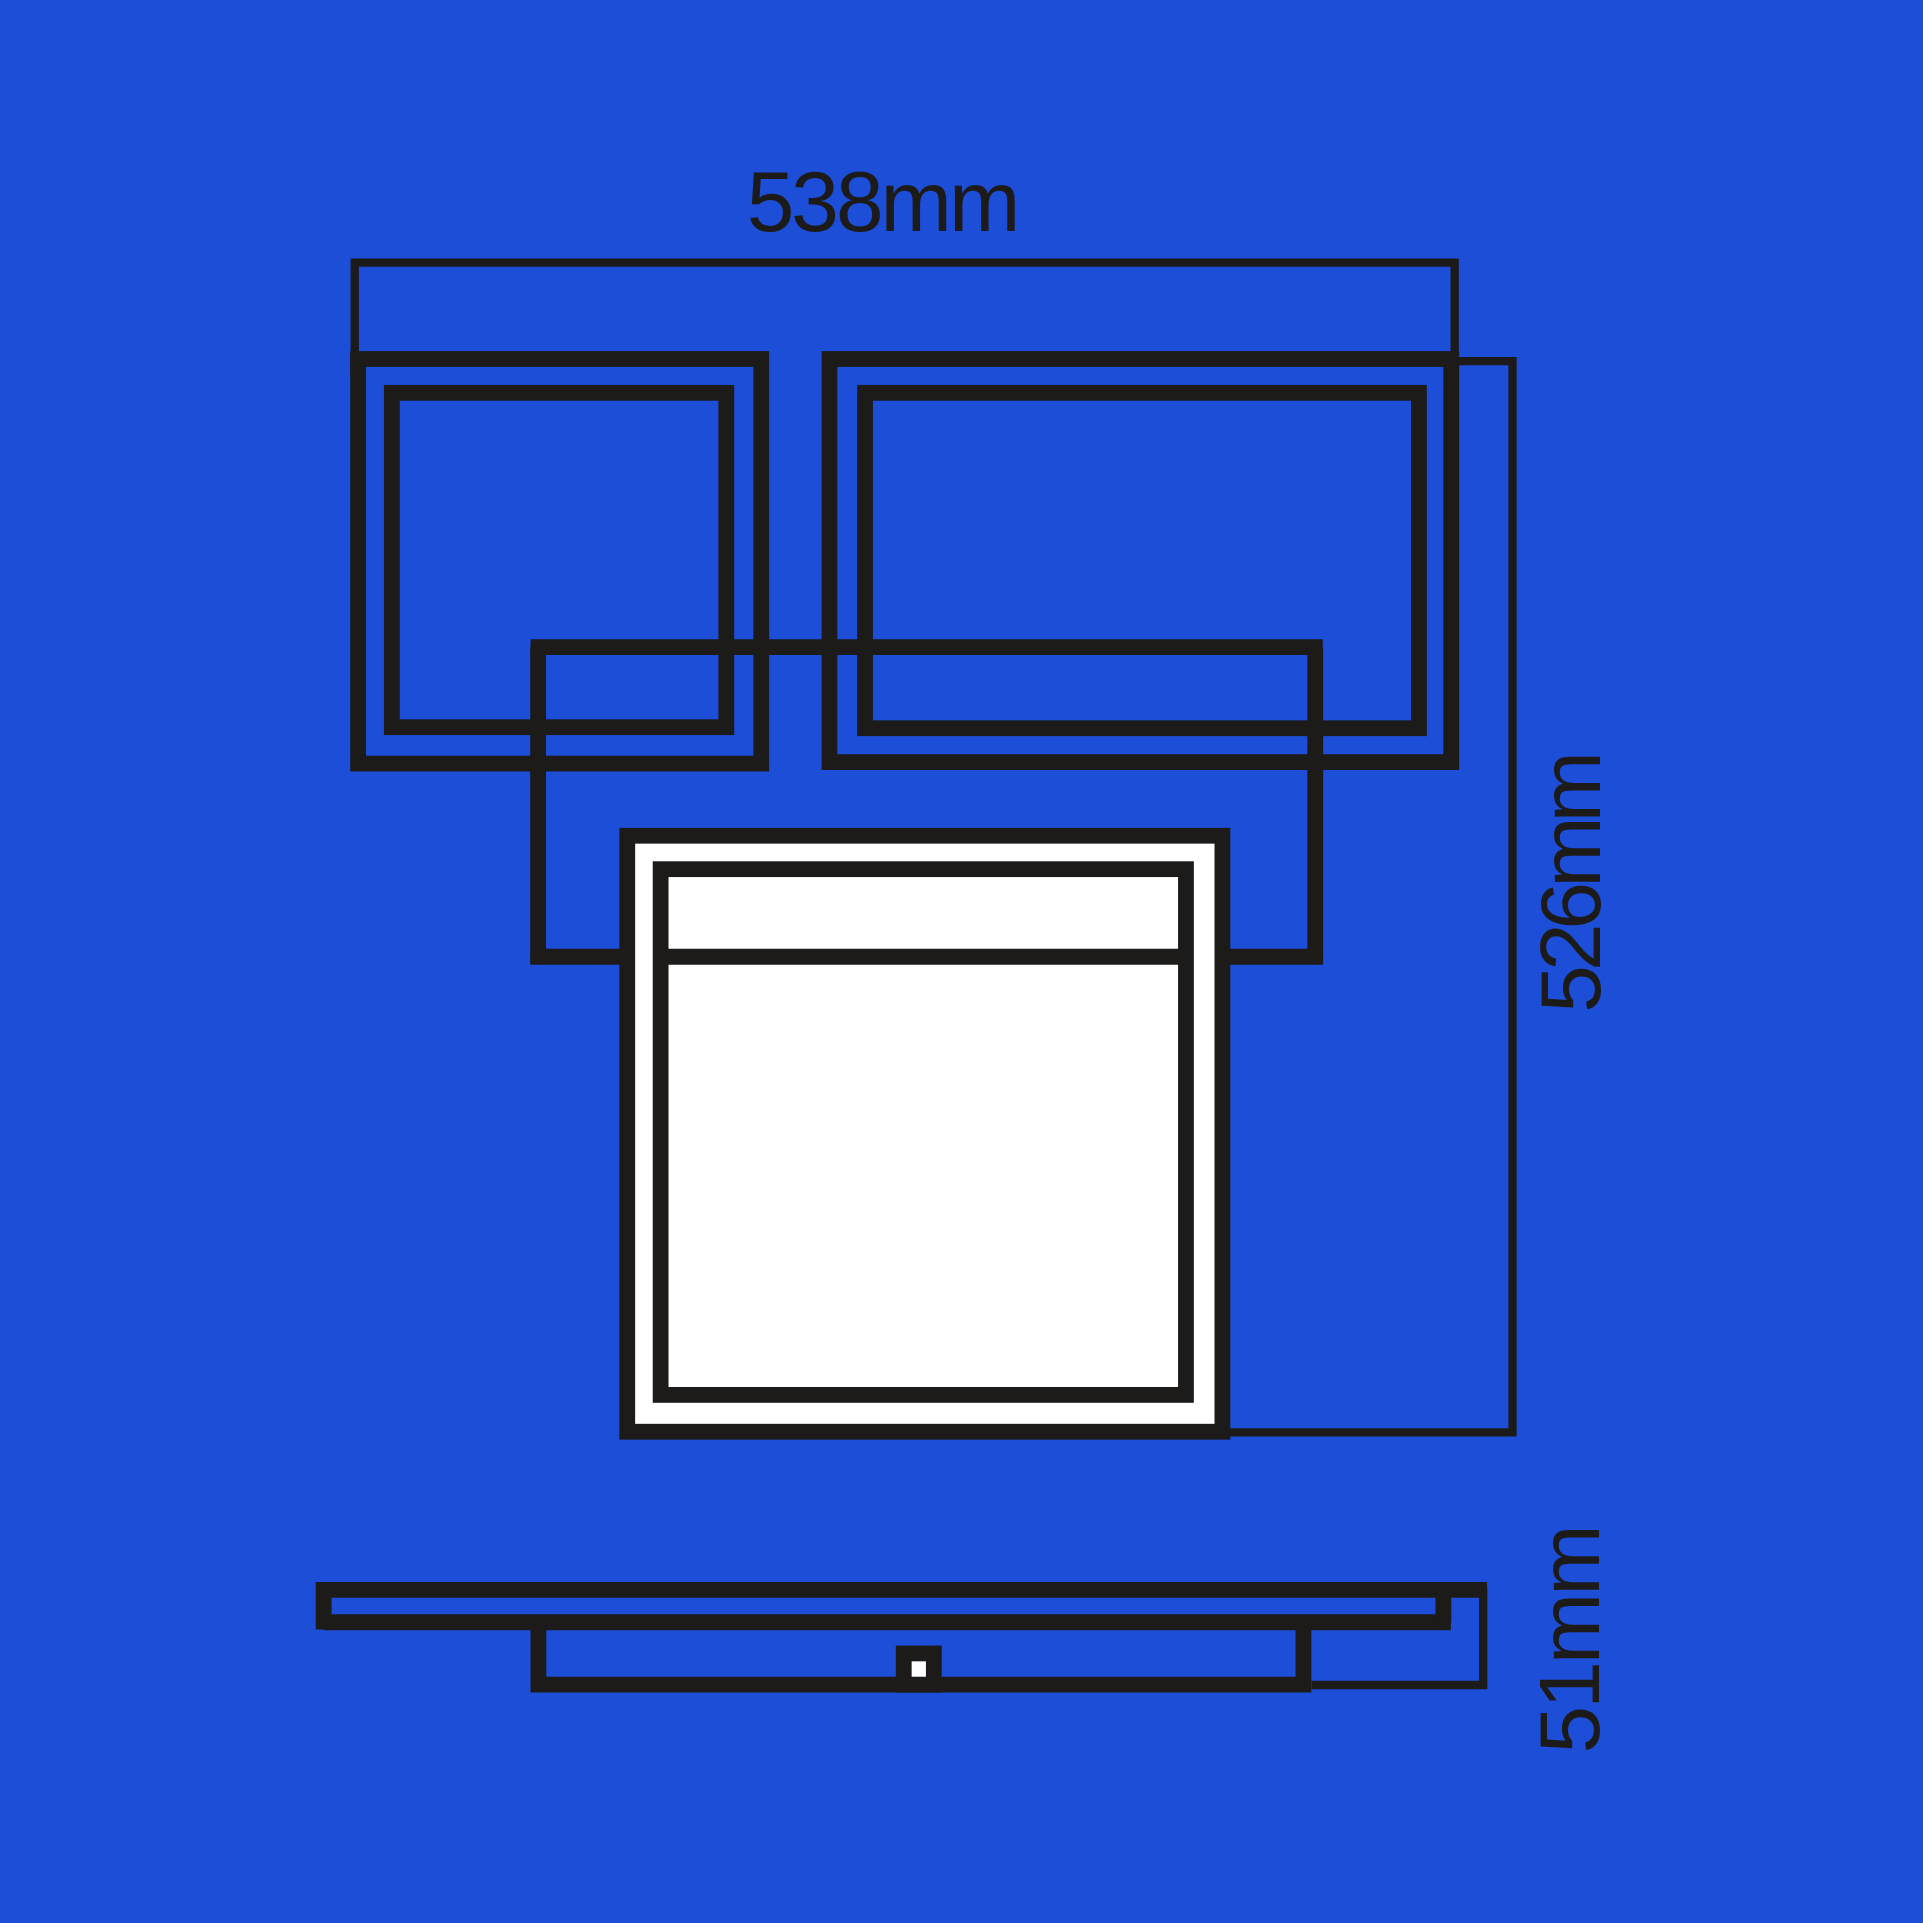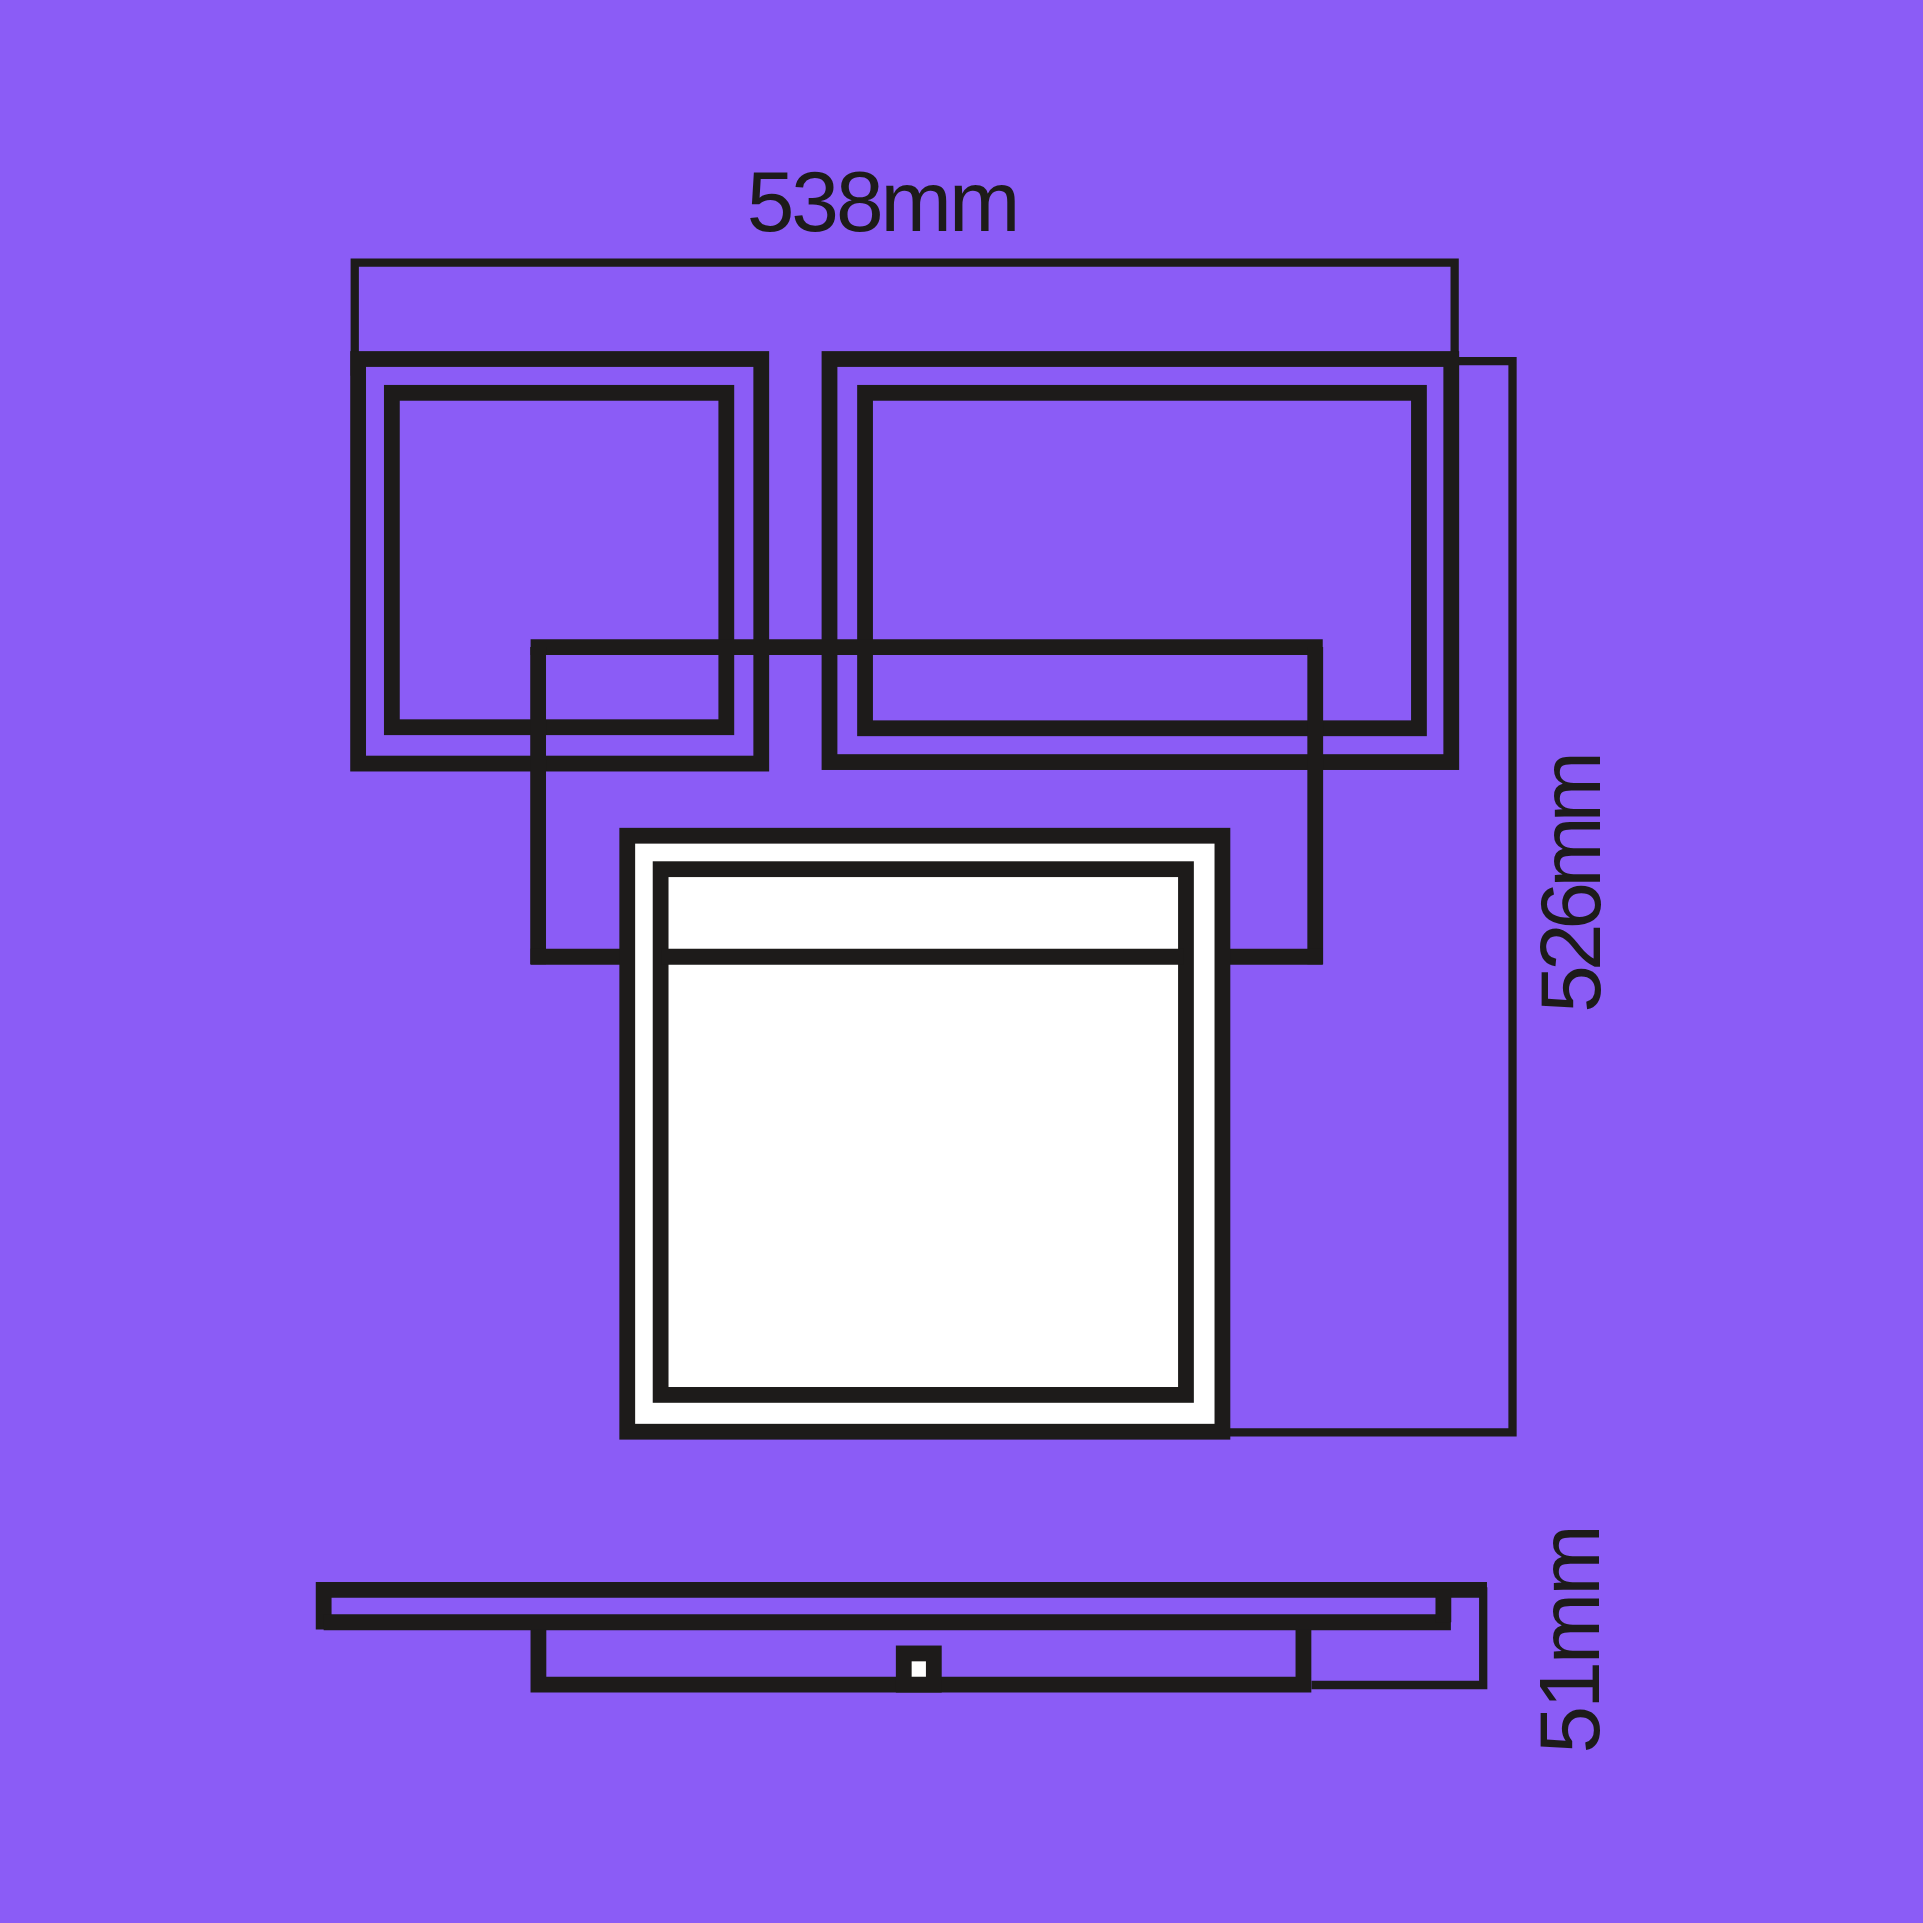--- a/index.html
+++ b/index.html
@@ -1,16 +1,16 @@
 <!DOCTYPE html>
 <html style="font-size:12px"><head>
 <meta charset="utf-8">
 <style>
   html,body{margin:0;padding:0;background:#ffffff;}
-  .page{position:relative;width:1924px;height:1924px;background:#8b5cf6;overflow:hidden;}
+  .page{position:relative;width:1924px;height:1924px;background:#1d4ed8;overflow:hidden;}
   svg{position:absolute;left:0;top:0;}
   text{font-family:"Liberation Sans", sans-serif;fill:#1d1b1a;}
 </style>
 </head>
 <body>
 
 <div class="page">
 <svg width="1924" height="1924" viewBox="0 0 2560 2560">
   <g fill="none" stroke="#1d1b1a" stroke-width="21">
 

